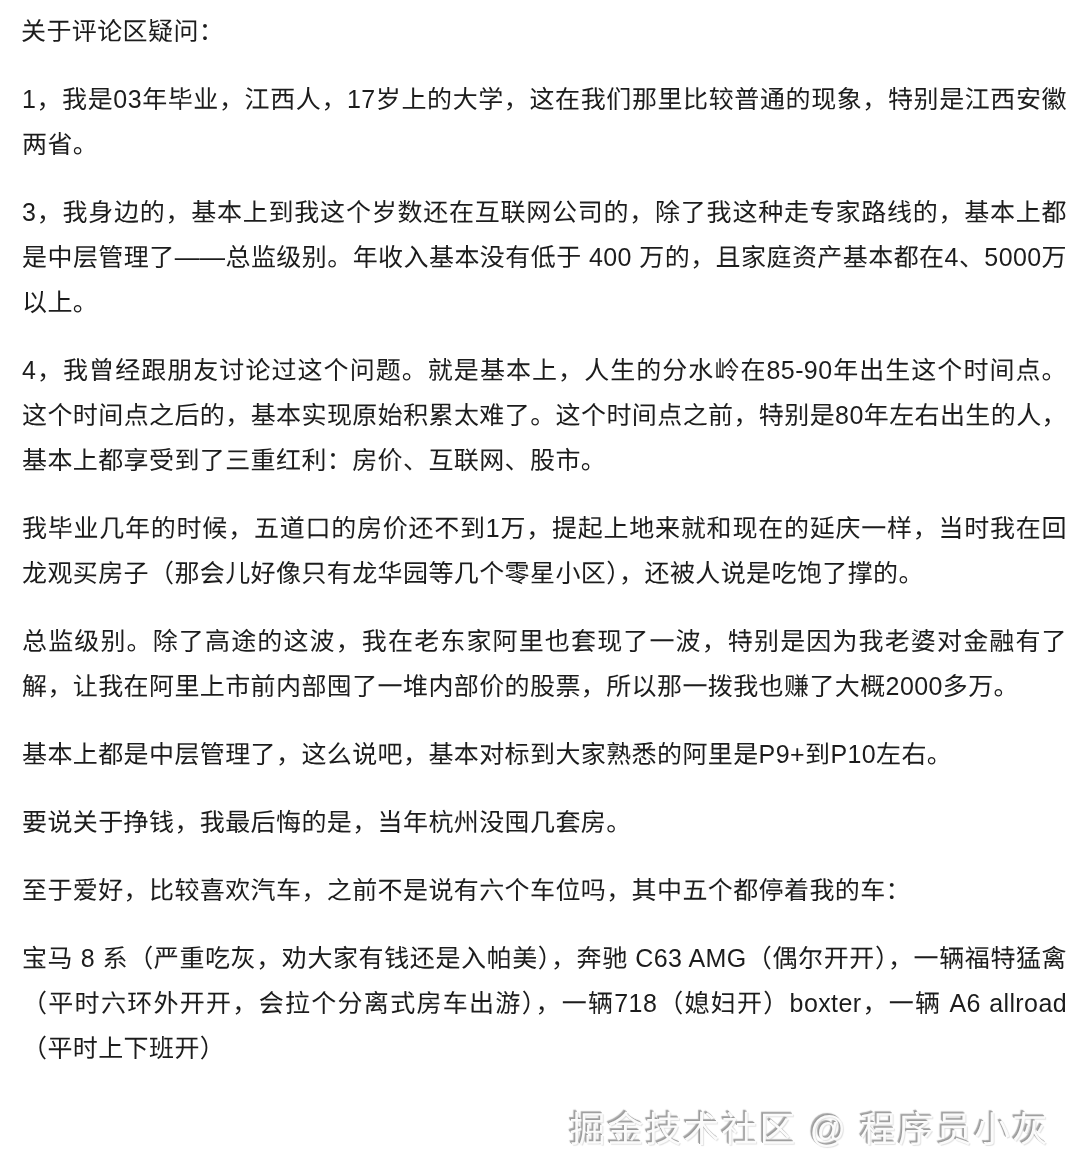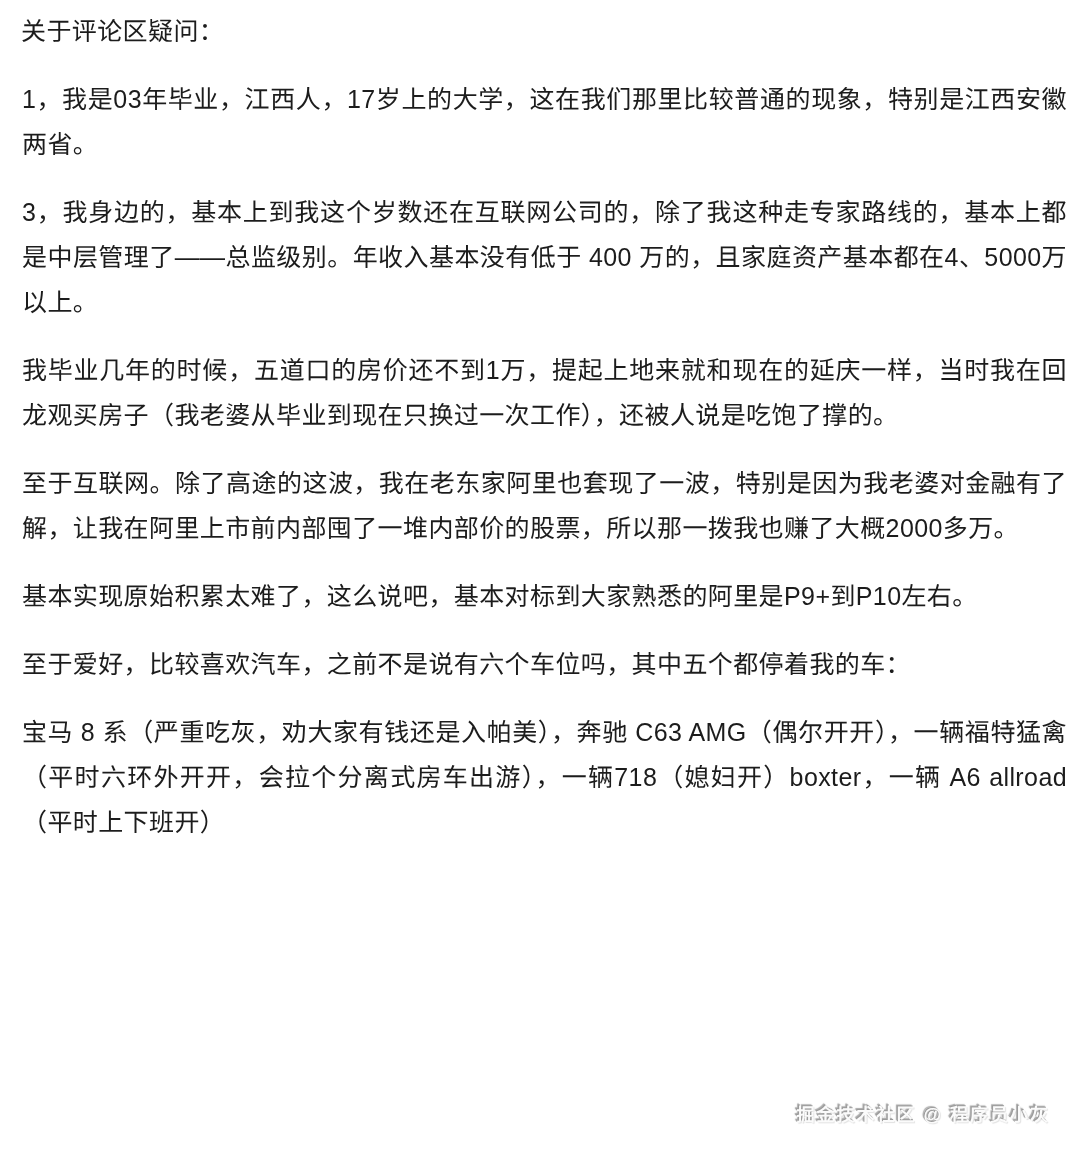--- a/index.html
+++ b/index.html
@@ -28,35 +28,37 @@
   .article .heading {
     margin: 0 0 23px 7px;
   }
   .article p.para {
     margin: 0 0 23px 8px;
   }
   .watermark {
     position: absolute;
     top: 1100px;
     right: 30px;
-    font-size: 18px;
+    font-size: 36px;
     letter-spacing: 2px;
     white-space: nowrap;
     color: #fbfbfb;
     text-shadow: -1px -1px 0 #9b9b9b, -2px -2px 1px #aaaaaa, 1px 1px 1px #e2e2e2;
-    font-weight: bold;
+    font-weight: normal;
   }
 </style>
 </head>
 <body>
 
 <div class="article">
   <div class="heading">关于评论区疑问：</div>
   <p class="para">1，我是03年毕业，江西人，17岁上的大学，这在我们那里比较普通的现象，特别是江西安徽两省。</p>
   <p class="para">3，我身边的，基本上到我这个岁数还在互联网公司的，除了我这种走专家路线的，基本上都是中层管理了——总监级别。年收入基本没有低于 400 万的，且家庭资产基本都在4、5000万以上。</p>
-  <p class="para">我毕业几年的时候，五道口的房价还不到1万，提起上地来就和现在的延庆一样，当时我在回龙观买房子（我老婆从毕业到现在只换过一次工作），还被人说是吃饱了撑的。</p>
-  <p class="para">至于互联网。除了高途的这波，我在老东家阿里也套现了一波，特别是因为我老婆对金融有了解，让我在阿里上市前内部囤了一堆内部价的股票，所以那一拨我也赚了大概2000多万。</p>
-  <p class="para">基本实现原始积累太难了，这么说吧，基本对标到大家熟悉的阿里是P9+到P10左右。</p>
+  <p class="para">4，我曾经跟朋友讨论过这个问题。就是基本上，人生的分水岭在85-90年出生这个时间点。这个时间点之后的，基本实现原始积累太难了。这个时间点之前，特别是80年左右出生的人，基本上都享受到了三重红利：房价、互联网、股市。</p>
+  <p class="para">我毕业几年的时候，五道口的房价还不到1万，提起上地来就和现在的延庆一样，当时我在回龙观买房子（那会儿好像只有龙华园等几个零星小区），还被人说是吃饱了撑的。</p>
+  <p class="para">总监级别。除了高途的这波，我在老东家阿里也套现了一波，特别是因为我老婆对金融有了解，让我在阿里上市前内部囤了一堆内部价的股票，所以那一拨我也赚了大概2000多万。</p>
+  <p class="para">基本上都是中层管理了，这么说吧，基本对标到大家熟悉的阿里是P9+到P10左右。</p>
+  <p class="para">要说关于挣钱，我最后悔的是，当年杭州没囤几套房。</p>
   <p class="para">至于爱好，比较喜欢汽车，之前不是说有六个车位吗，其中五个都停着我的车：</p>
   <p class="para">宝马 8 系（严重吃灰，劝大家有钱还是入帕美），奔驰 C63 AMG（偶尔开开），一辆福特猛禽（平时六环外开开，会拉个分离式房车出游），一辆718（媳妇开）boxter，一辆 A6 allroad（平时上下班开）</p>
 </div>
 
 <div class="watermark">掘金技术社区 @ 程序员小灰</div>
 
 </body></html>

